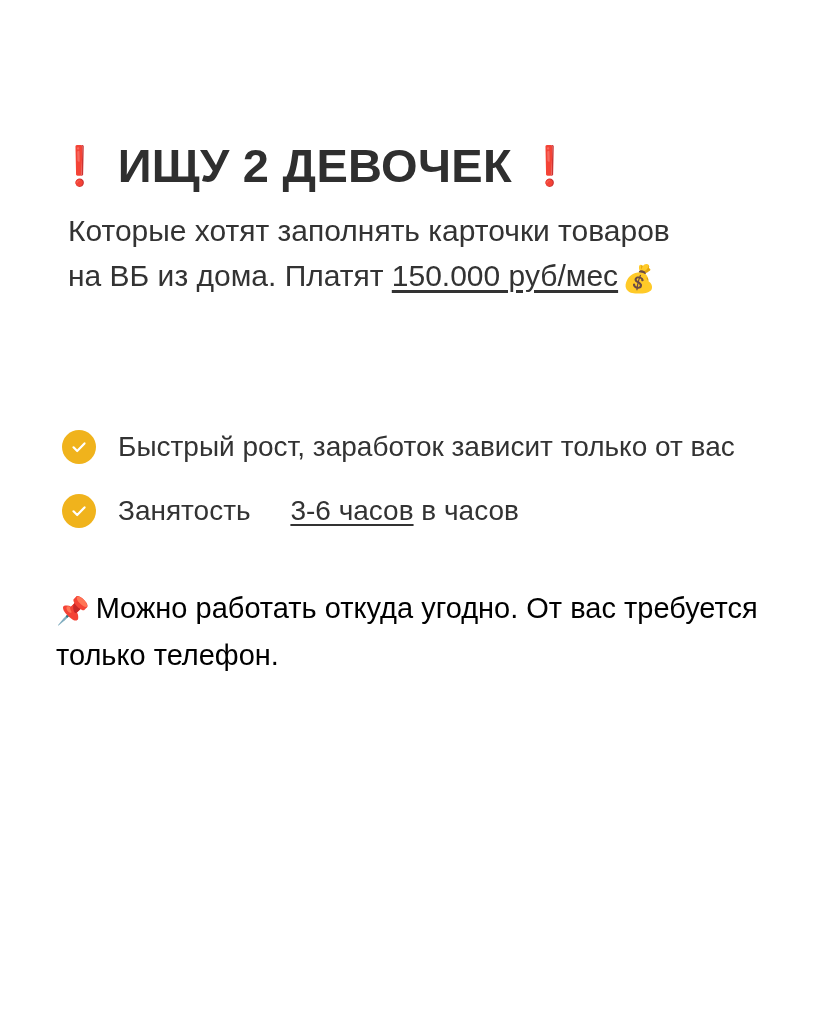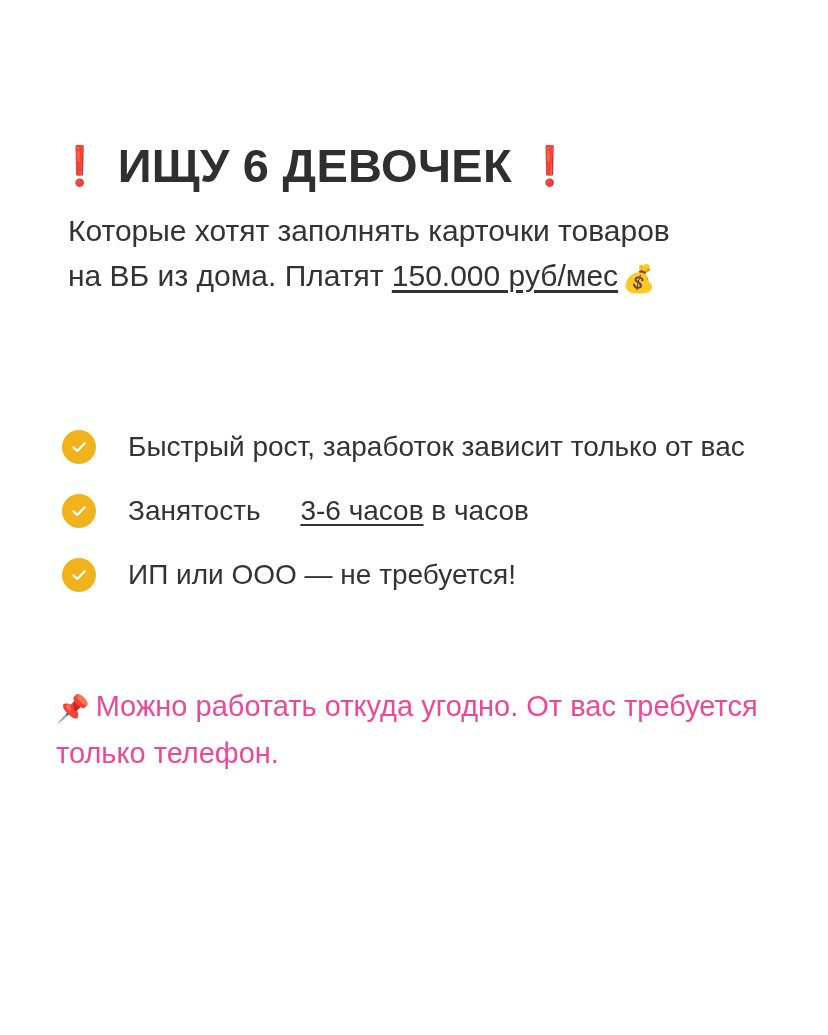--- a/index.html
+++ b/index.html
@@ -66,21 +66,21 @@
 
   
   .bullets {
     margin: 126px 0 0 0;
     padding: 0 0 0 6px;
     list-style: none;
   }
   .bullet {
     display: flex;
     align-items: flex-start;
-    gap: 32px;
+    gap: 22px;
     margin-bottom: 22px;
   }
   .check {
     flex: 0 0 auto;
     width: 34px;
     height: 34px;
     margin-top: 4px;
     border-radius: 50%;
     background: #f0b31c;
     display: flex;
@@ -95,40 +95,40 @@
     max-width: 620px;
   }
   .bullet-text .u {
     text-decoration: underline;
     text-underline-offset: 4px;
     margin-left: 32px;
   }
 
   
   .note {
-    margin: 88px 0 0 0;
+    margin: 54px 0 0 0;
     font-size: 29px;
     line-height: 1.55;
-    color: #ec4899;
+    color: #000000;
     max-width: 720px;
   }
   .pin-emoji {
     font-size: 27px;
     margin-right: 6px;
     vertical-align: -2px;
   }
 </style>
 </head>
 <body>
 
 <div class="page">
 
   <h1 class="headline">
     <span class="bang bang-emoji">❗</span>
-    <span>ИЩУ 6 ДЕВОЧЕК</span>
+    <span>ИЩУ 2 ДЕВОЧЕК</span>
     <span class="bang bang-emoji">❗</span>
   </h1>
 
   <p class="intro">
     <span>Которые хотят заполнять карточки товаров</span><br>
     <span>на ВБ из дома. Платят </span><span class="u">150.000 руб/мес</span><span class="money-emoji">💰</span>
   </p>
 
   <ul class="bullets">
 
@@ -143,28 +143,20 @@
 
     <li class="bullet">
       <span class="check">
         <svg width="20" height="20" viewBox="0 0 20 20" aria-hidden="true">
           <path d="M4.5 10.3 L8.2 14 L15.5 6.4" fill="none" stroke="#ffffff" stroke-width="2.2" stroke-linecap="round" stroke-linejoin="round"></path>
         </svg>
       </span>
       <span class="bullet-text"><span>Занятость </span><span class="u">3-6 часов</span><span> в часов</span></span>
     </li>
 
-    <li class="bullet">
-      <span class="check">
-        <svg width="20" height="20" viewBox="0 0 20 20" aria-hidden="true">
-          <path d="M4.5 10.3 L8.2 14 L15.5 6.4" fill="none" stroke="#ffffff" stroke-width="2.2" stroke-linecap="round" stroke-linejoin="round"></path>
-        </svg>
-      </span>
-      <span class="bullet-text">ИП или ООО — не требуется!</span>
-    </li>
 
   </ul>
 
   <p class="note">
     <span class="pin-emoji">📌</span><span>Можно работать откуда угодно. От вас требуется только телефон.</span>
   </p>
 
 </div>
 
 </body></html>

